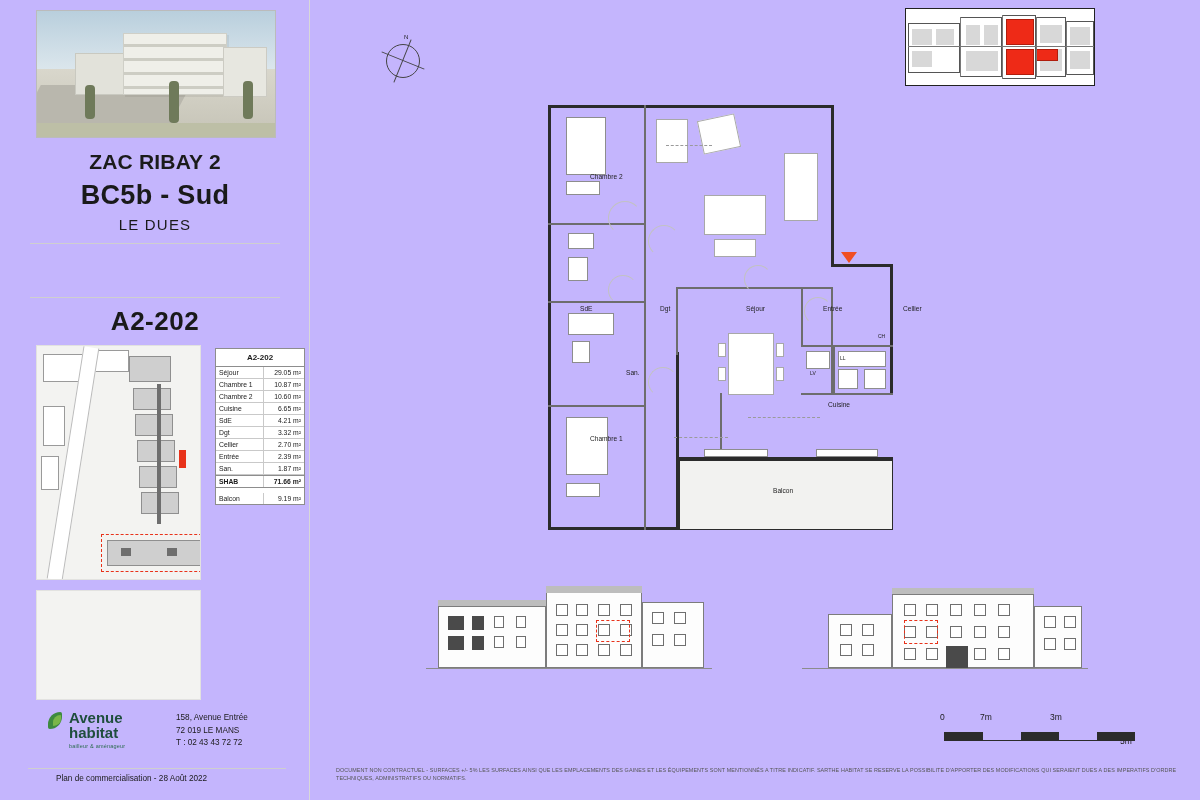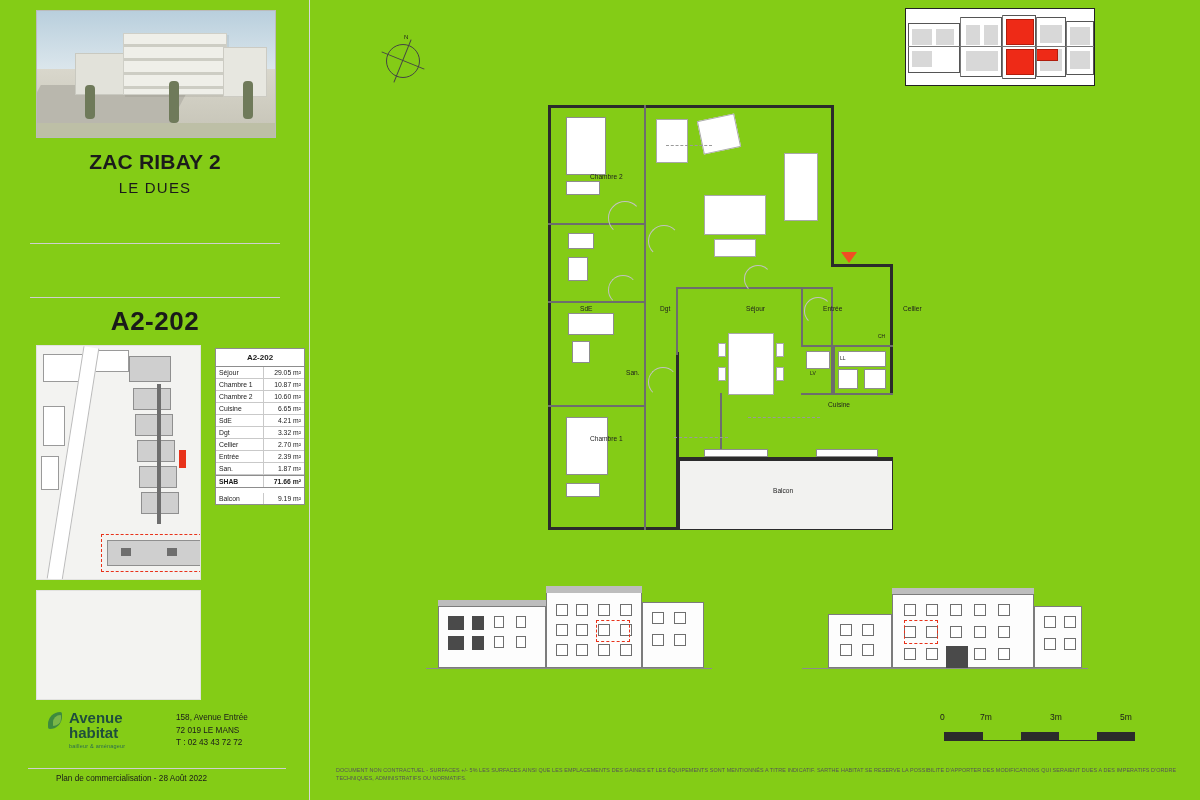--- a/index.html
+++ b/index.html
@@ -7,21 +7,21 @@
   body {
     width:1200px; height:800px;
     background:#ffffff;
     font-family:"Liberation Sans", sans-serif;
     color:#1a1a1a;
     position:relative;
     overflow:hidden;
   }
   .page {
     position:absolute; inset:0;
-    background:#84cc16;
+    background:#c4b5fd;
   }
 
   
   .left-panel {
     position:absolute; left:0; top:0; width:310px; height:800px;
     border-right:1px solid #d8d8d8;
   }
   .hero {
     position:absolute; left:36px; top:10px; width:240px; height:128px;
     border:1px solid #bbb;
@@ -196,20 +196,21 @@
       <div class="bldg-main"></div>
       <div class="bldg-right"></div>
       <div class="grass"></div>
       <div class="tree t1"></div>
       <div class="tree t2"></div>
       <div class="tree t3"></div>
     </div>
 
     <div class="title-block">
       <div class="t-zac">ZAC RIBAY 2</div>
+      <div class="t-bc">BC5b - Sud</div>
       <div class="t-city">LE DUES</div>
     </div>
 
     <div class="rule r1"></div>
 
 
     <div class="rule r2"></div>
 
     <div class="lot">A2-202</div>
 
@@ -496,21 +497,21 @@
     <div class="e-win" style="left:264px;top:60px; width:12px;  height:12px;"></div>
     <div class="e-red" style="left:104px; top:42px; width:34px; height:24px;"></div>
     <div class="e-line" style="left:2px; top:90px; width:286px;"></div>
   </div>
 
   <div class="scalebar">
     <div class="labels">
       <span style="left:0;">0</span>
       <span style="left:40px;">7m</span>
       <span style="left:110px;">3m</span>
-      <span style="left:180px;">5m</span>
+      <span style="left:180px;margin-top:24px;">5m</span>
     </div>
     <div class="bar">
       <div class="seg" style="left:0;    width:38px;"></div>
       <div class="seg" style="left:76px; width:38px;"></div>
       <div class="seg" style="left:152px;width:38px;"></div>
     </div>
   </div>
 
   <div class="disclaimer">DOCUMENT NON CONTRACTUEL - SURFACES +/- 5% LES SURFACES AINSI QUE LES EMPLACEMENTS DES GAINES ET LES ÉQUIPEMENTS SONT MENTIONNÉS A TITRE INDICATIF. SARTHE HABITAT SE RESERVE LA POSSIBILITE D'APPORTER DES MODIFICATIONS QUI SERAIENT DUES A DES IMPERATIFS D'ORDRE TECHNIQUES, ADMINISTRATIFS OU NORMATIFS.</div>
 

